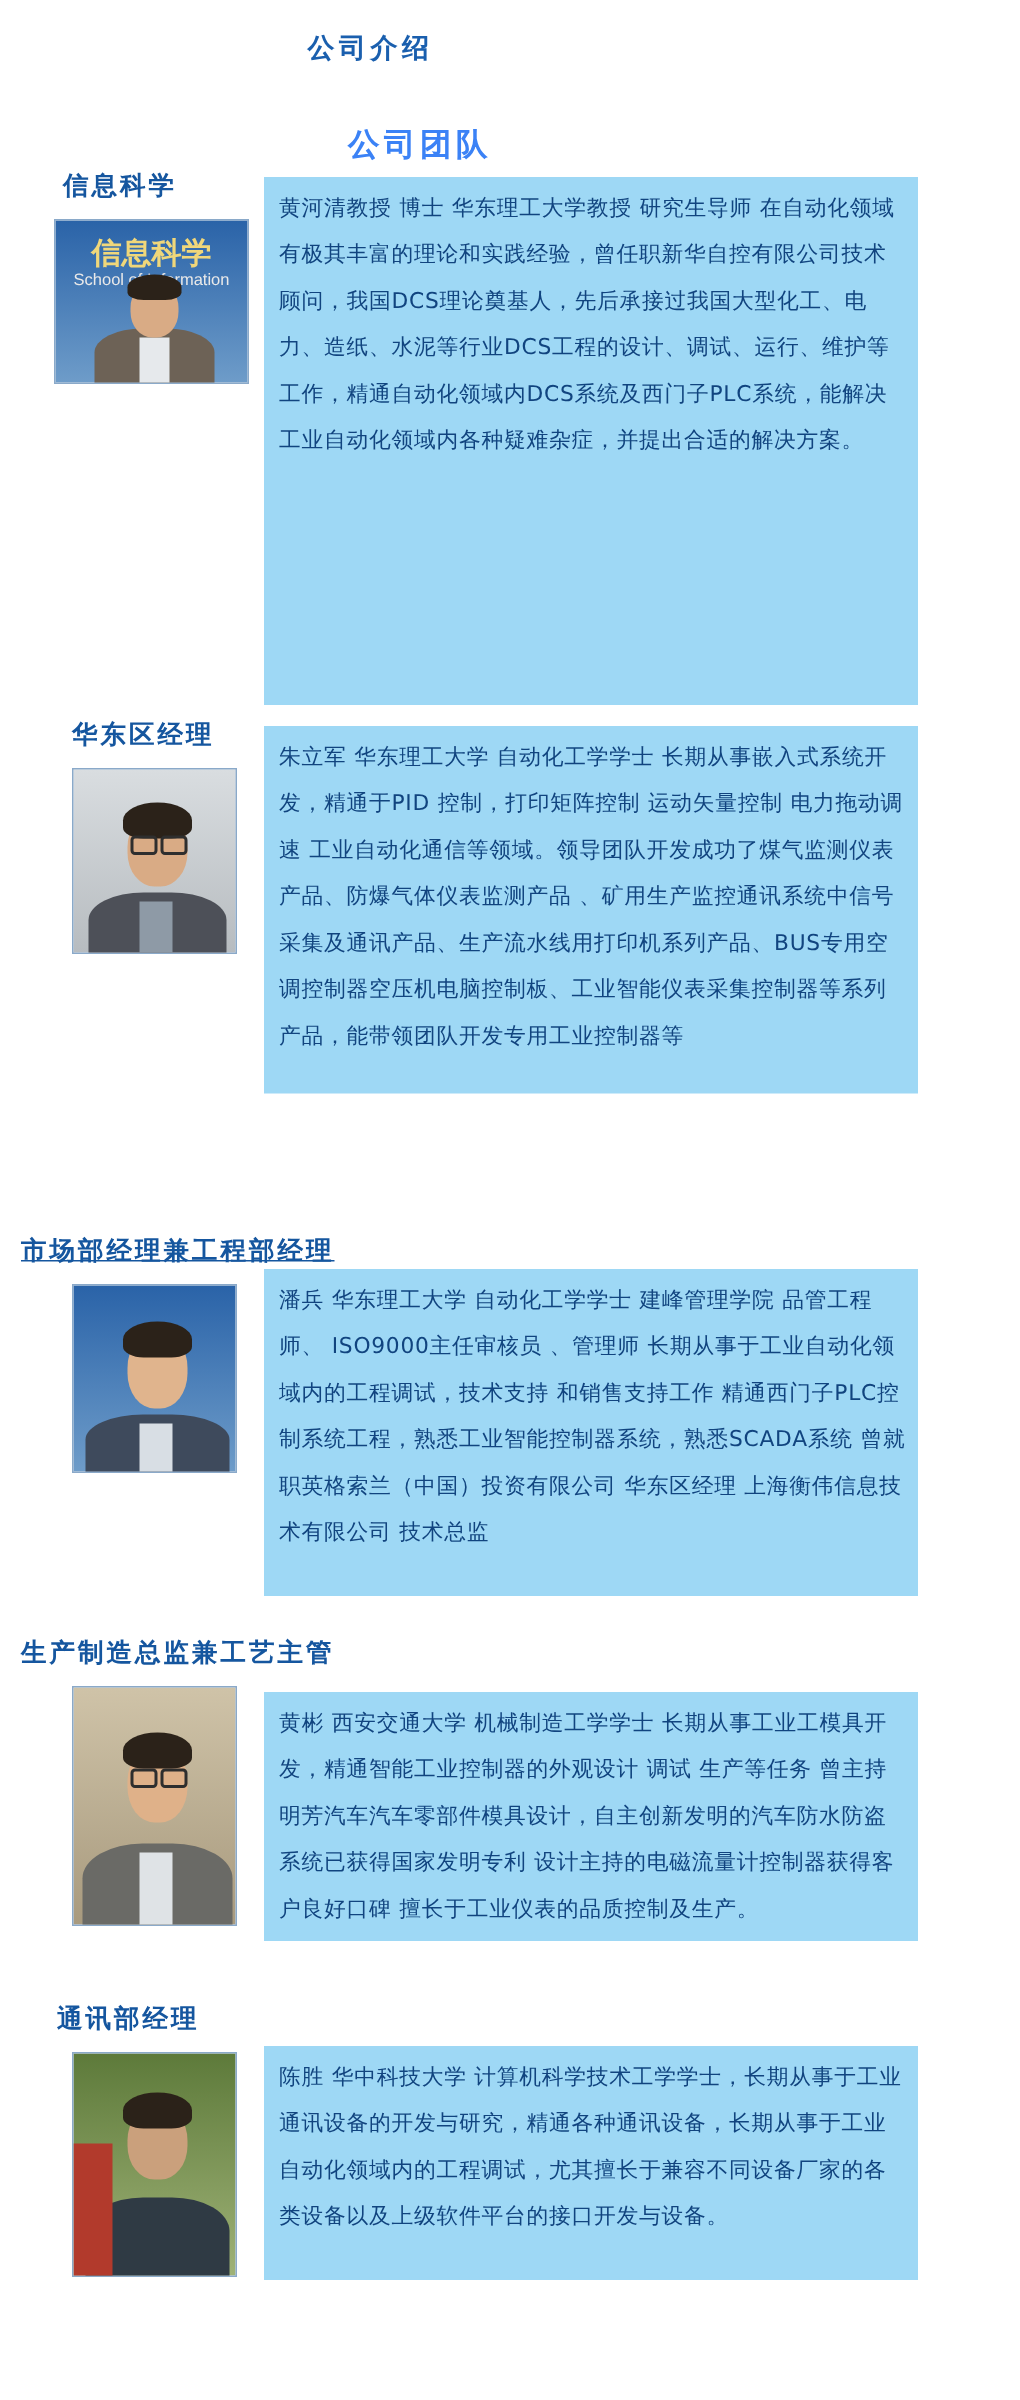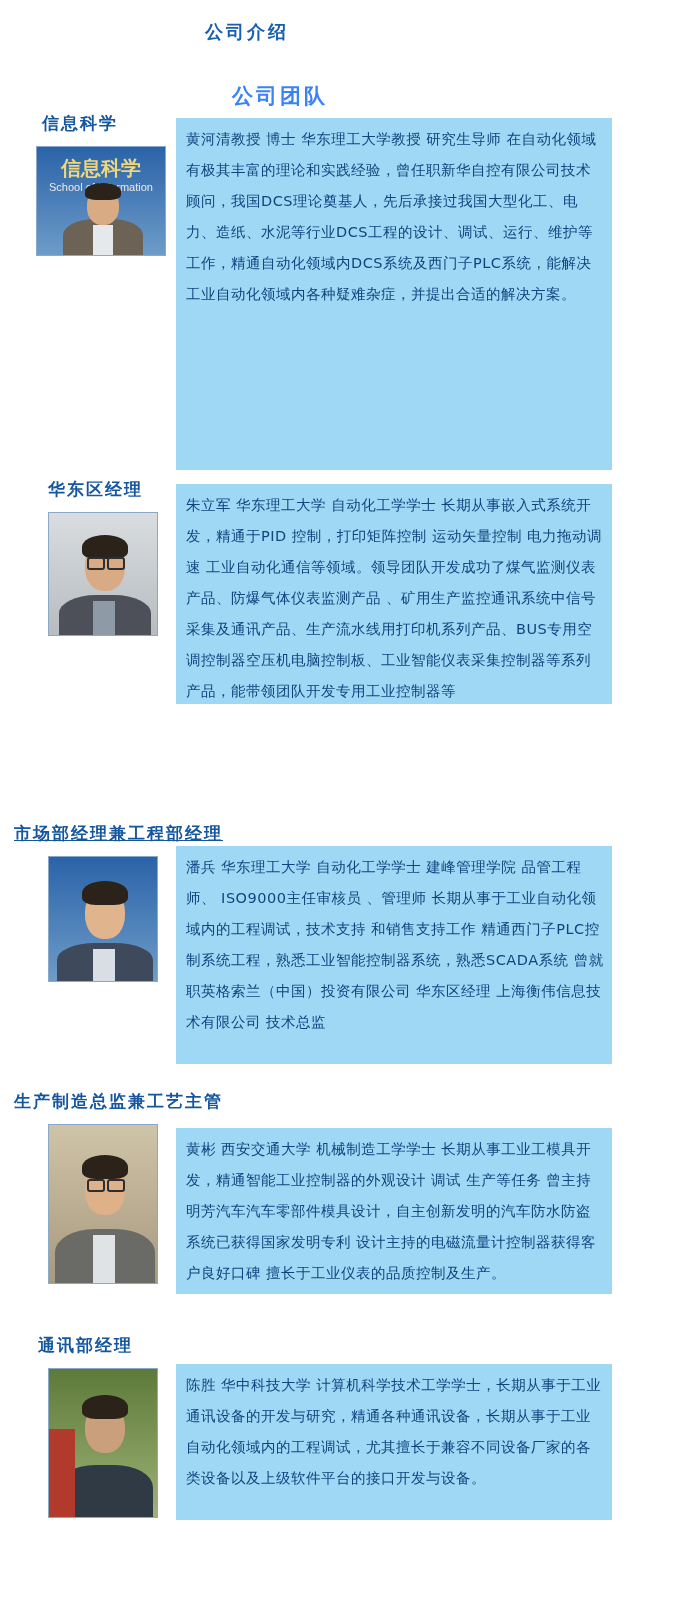--- a/index.html
+++ b/index.html
@@ -210,21 +210,21 @@
 <div class="member" style="top:0">
   <div class="role" style="left:48px; top:478px;">华东区经理</div>
   <div class="photo ph-bg-grey" style="left:48px; top:512px; width:110px; height:124px;">
     <div class="ph-body" style="left:10px; top:82px; width:92px; height:46px; background:#4d5058;"></div>
     <div class="ph-shirt" style="left:44px; top:88px; width:22px; height:40px; background:#8e9aa6;"></div>
     <div class="ph-head" style="left:36px; top:28px; width:40px; height:50px;"></div>
     <div class="ph-hair" style="left:33px; top:22px; width:46px; height:24px;"></div>
     <div class="ph-glasses" style="left:38px; top:44px; width:14px; height:9px;"></div>
     <div class="ph-glasses" style="left:58px; top:44px; width:14px; height:9px;"></div>
   </div>
-  <div class="bio" style="left:176px; top:484px; width:436px; height:220px;">朱立军 华东理工大学  自动化工学学士  长期从事嵌入式系统开发，精通于PID 控制，打印矩阵控制 运动矢量控制  电力拖动调速 工业自动化通信等领域。领导团队开发成功了煤气监测仪表产品、防爆气体仪表监测产品 、矿用生产监控通讯系统中信号采集及通讯产品、生产流水线用打印机系列产品、BUS专用空调控制器空压机电脑控制板、工业智能仪表采集控制器等系列产品，能带领团队开发专用工业控制器等</div>
+  <div class="bio" style="left:176px; top:484px; width:436px; height:245px;">朱立军 华东理工大学  自动化工学学士  长期从事嵌入式系统开发，精通于PID 控制，打印矩阵控制 运动矢量控制  电力拖动调速 工业自动化通信等领域。领导团队开发成功了煤气监测仪表产品、防爆气体仪表监测产品 、矿用生产监控通讯系统中信号采集及通讯产品、生产流水线用打印机系列产品、BUS专用空调控制器空压机电脑控制板、工业智能仪表采集控制器等系列产品，能带领团队开发专用工业控制器等</div>
 </div>
 
 <div class="member" style="top:0">
   <div class="role" style="left:14px; top:822px;text-decoration:underline;">市场部经理兼工程部经理</div>
   <div class="photo ph-bg-blue" style="left:48px; top:856px; width:110px; height:126px;">
     <div class="ph-body" style="left:8px; top:86px; width:96px; height:42px; background:#3e4a5c;"></div>
     <div class="ph-shirt" style="left:44px; top:92px; width:22px; height:36px; background:#d8dee4;"></div>
     <div class="ph-head" style="left:36px; top:30px; width:40px; height:52px; background:#e0b48d;"></div>
     <div class="ph-hair" style="left:33px; top:24px; width:46px; height:24px;"></div>
   </div>

